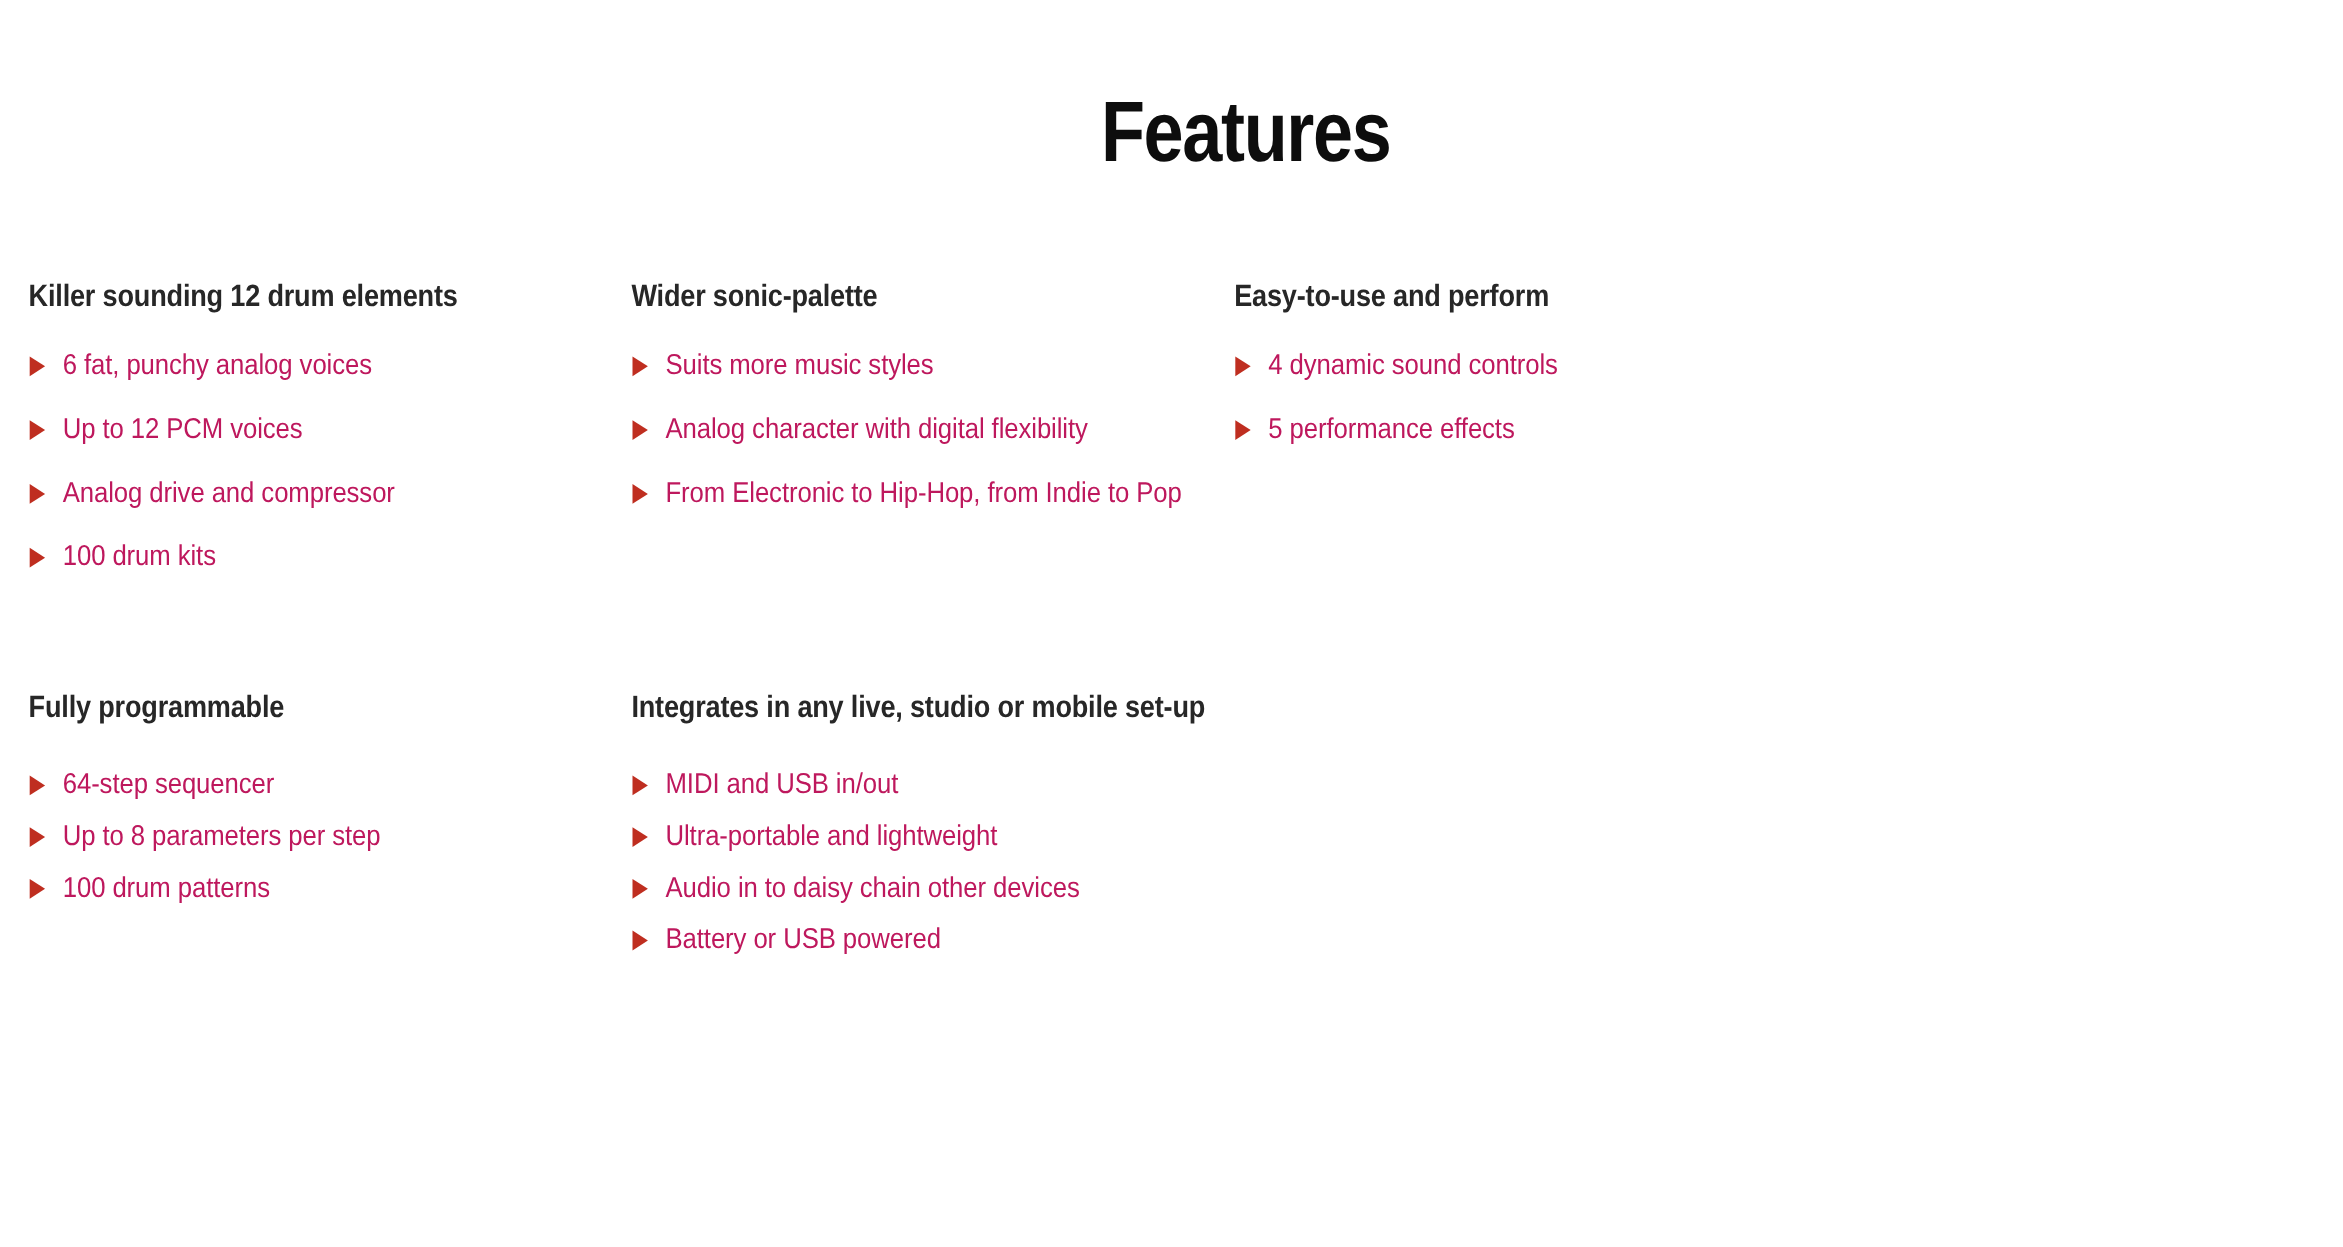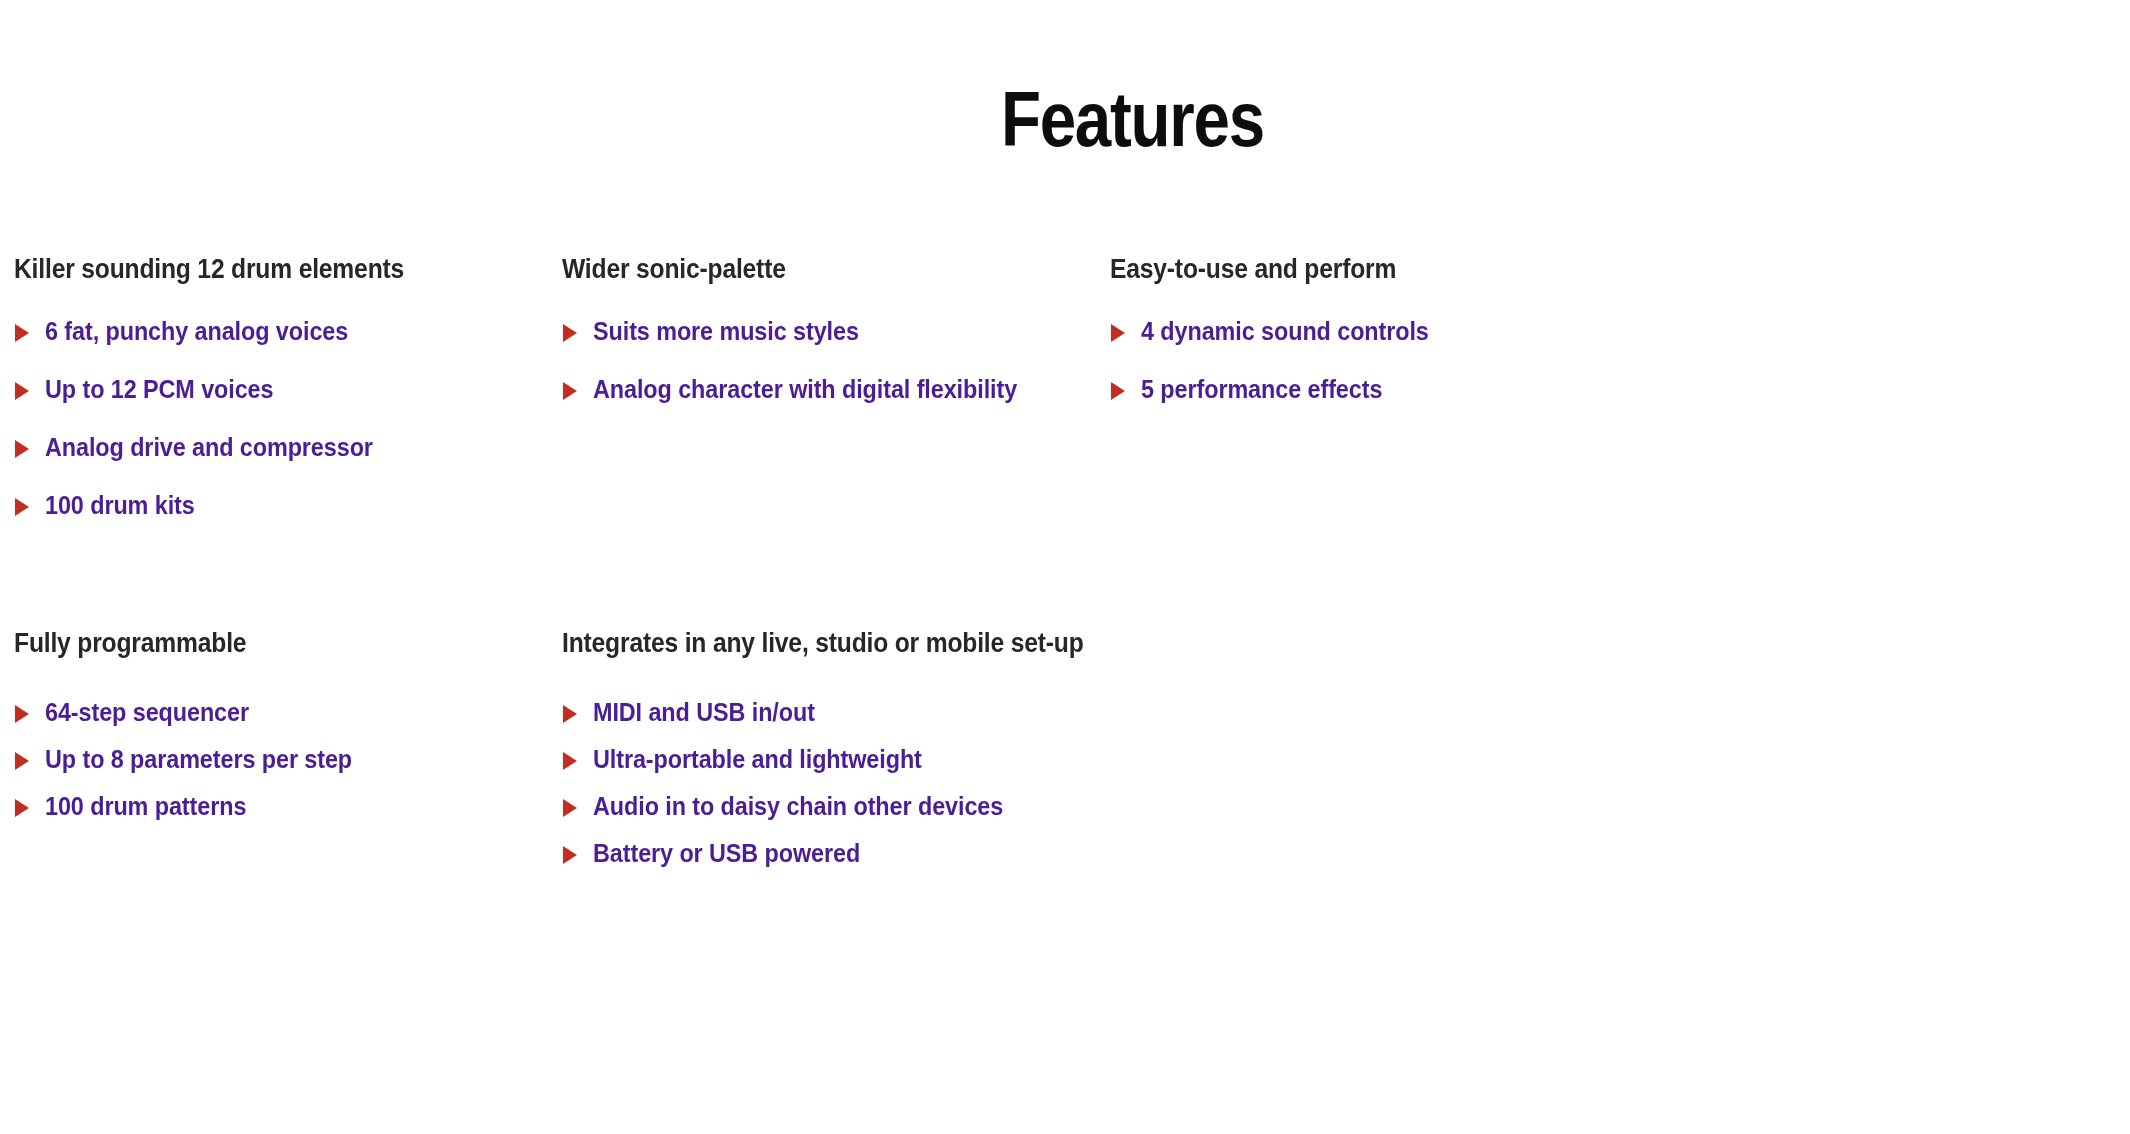--- a/index.html
+++ b/index.html
@@ -37,21 +37,21 @@
     letter-spacing: -1.5px;
     color: #0d0d0d;
     transform: scaleX(0.84);
     transform-origin: 1132px 0;
     white-space: nowrap;
   }
 
   
   .features-grid {
     position: absolute;
-    left: 14px;
+    left: 26px;
     top: 238px;
     width: 2080px;
   }
 
   .feature-row {
     display: flex;
     flex-direction: row;
     align-items: flex-start;
   }
   .feature-row.row-2 {
@@ -90,25 +90,25 @@
     margin: 0;
     padding: 0;
     margin-top: 12px;
   }
 
   .feature-item {
     position: relative;
     padding-left: 31px;
     margin-bottom: 20px;
     font-family: "Liberation Sans", sans-serif;
-    font-weight: 700;
+    font-weight: 400;
     font-size: 26px;
     line-height: 38px;
     letter-spacing: -0.1px;
-    color: #4c1d95;
+    color: #be185d;
   }
   .feature-item:last-child { margin-bottom: 0; }
 
   .feature-item .bullet-icon {
     position: absolute;
     left: 1px;
     top: 12px;
     width: 0;
     height: 0;
     border-top: 9px solid transparent;
@@ -165,20 +165,24 @@
         <h2 class="col-heading">Wider sonic-palette</h2>
         <ul class="feature-list">
           <li class="feature-item">
             <span class="bullet-icon"></span>
             <span class="item-text">Suits more music styles</span>
           </li>
           <li class="feature-item">
             <span class="bullet-icon"></span>
             <span class="item-text">Analog character with digital flexibility</span>
           </li>
+          <li class="feature-item">
+            <span class="bullet-icon"></span>
+            <span class="item-text">From Electronic to Hip-Hop, from Indie to Pop</span>
+          </li>
         </ul>
       </div>
 
       <div class="feature-col col-3">
         <h2 class="col-heading">Easy-to-use and perform</h2>
         <ul class="feature-list">
           <li class="feature-item">
             <span class="bullet-icon"></span>
             <span class="item-text">4 dynamic sound controls</span>
           </li>

